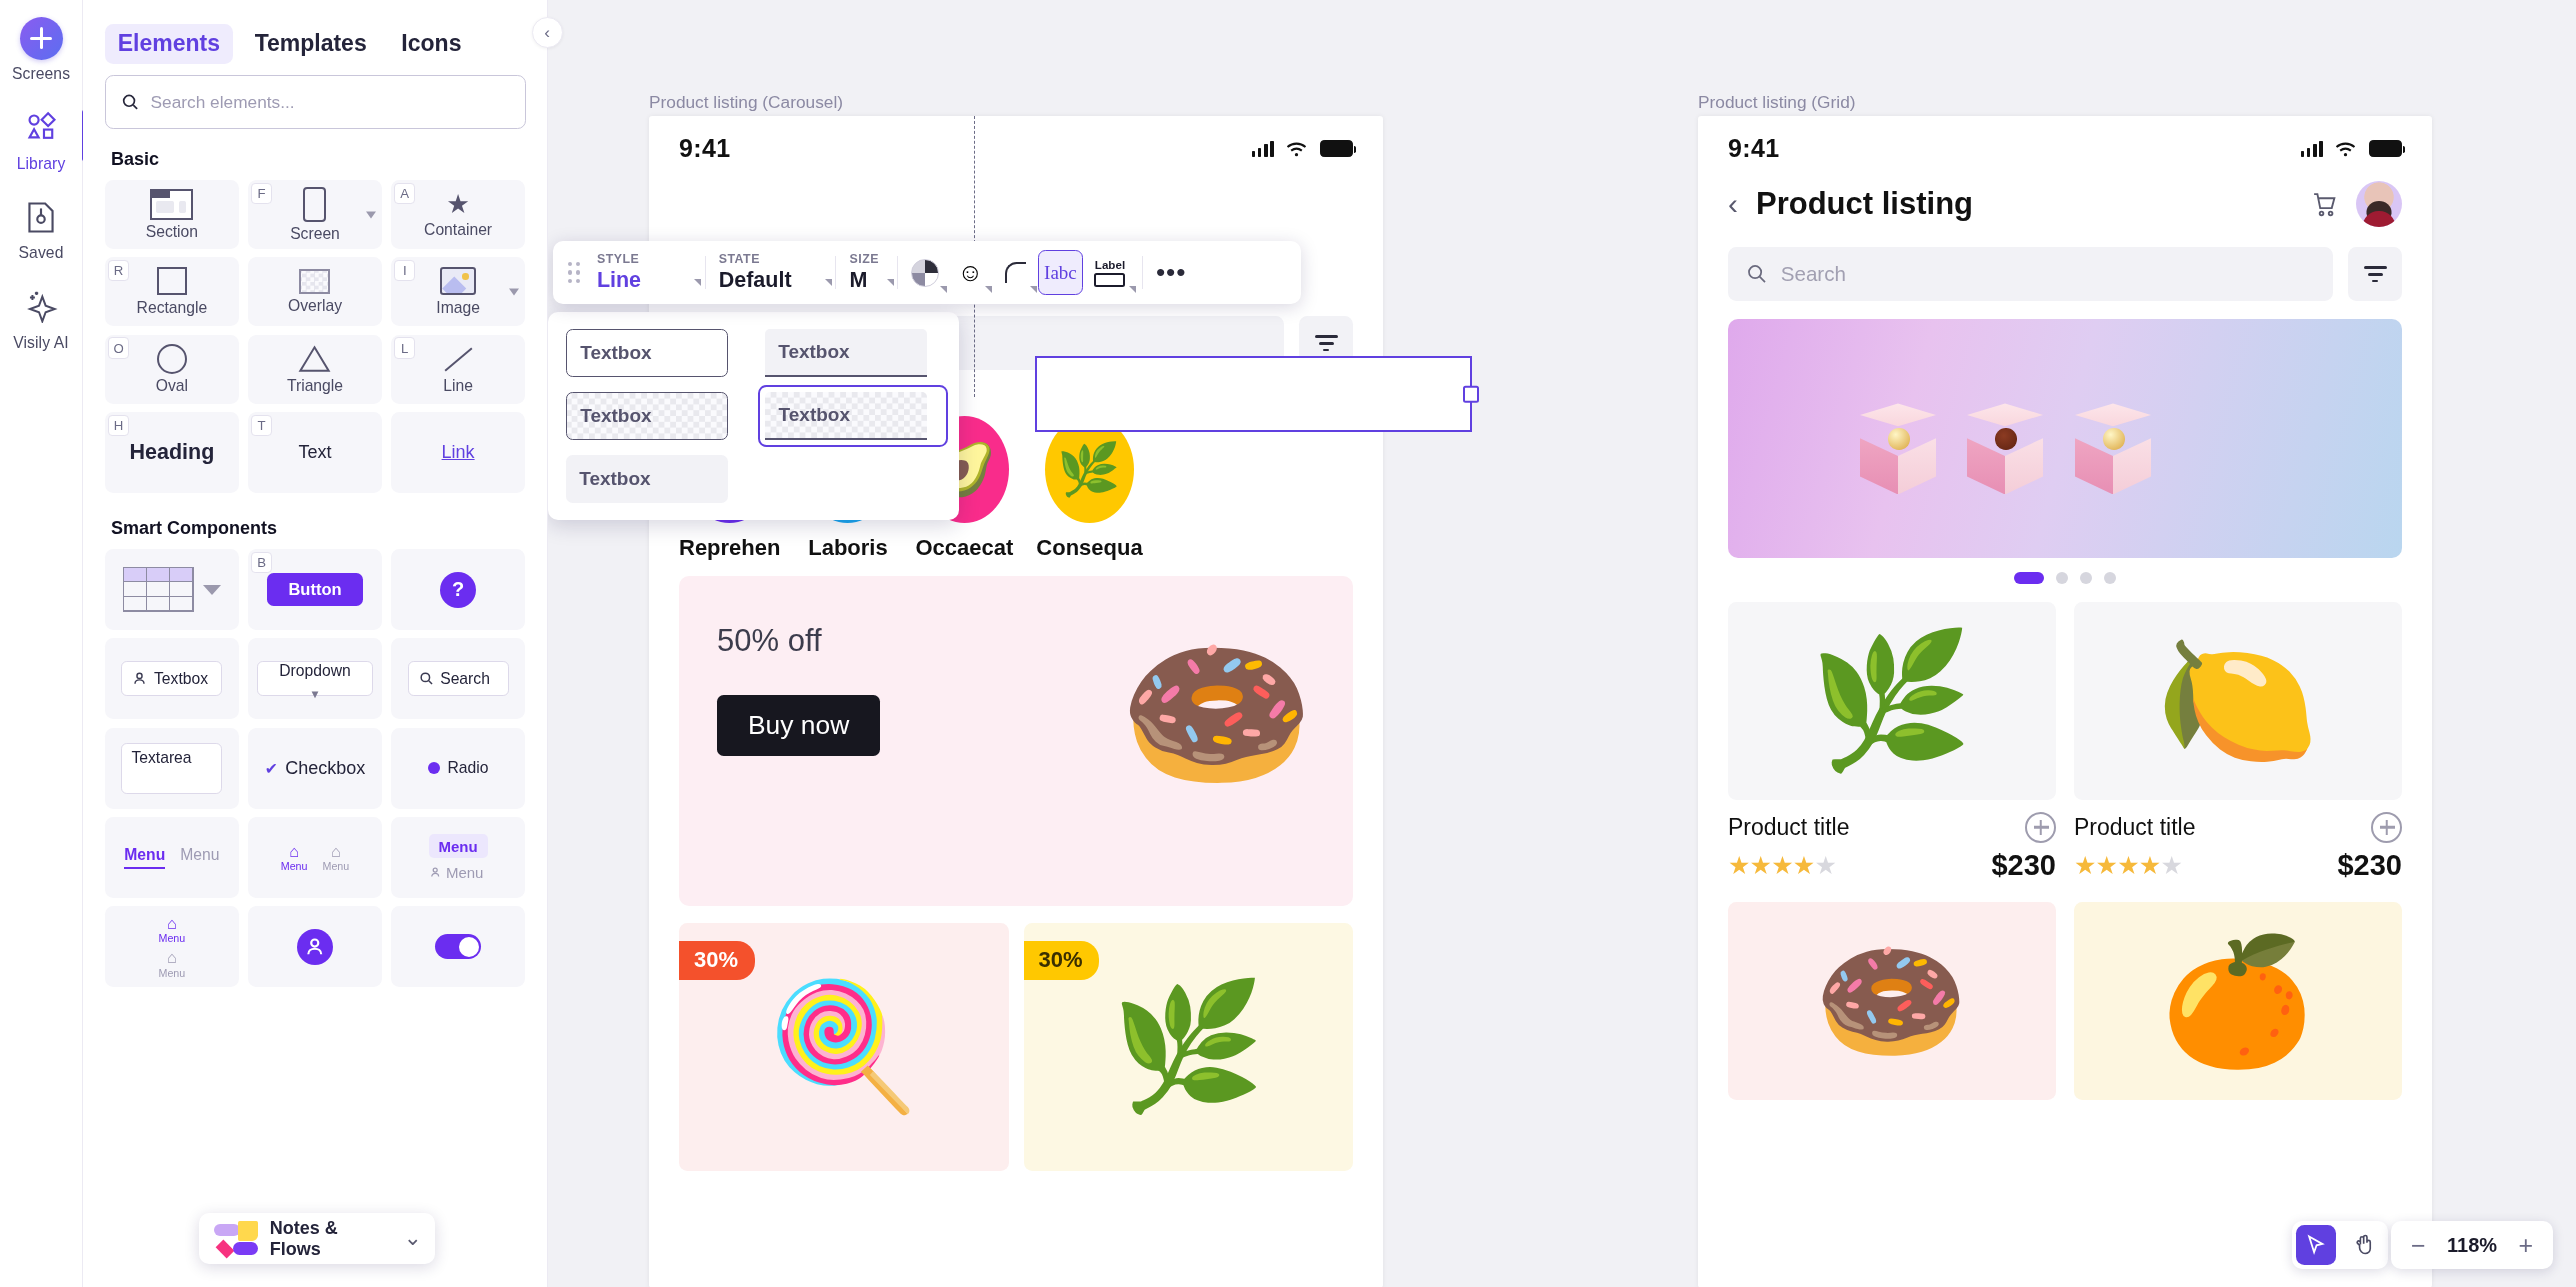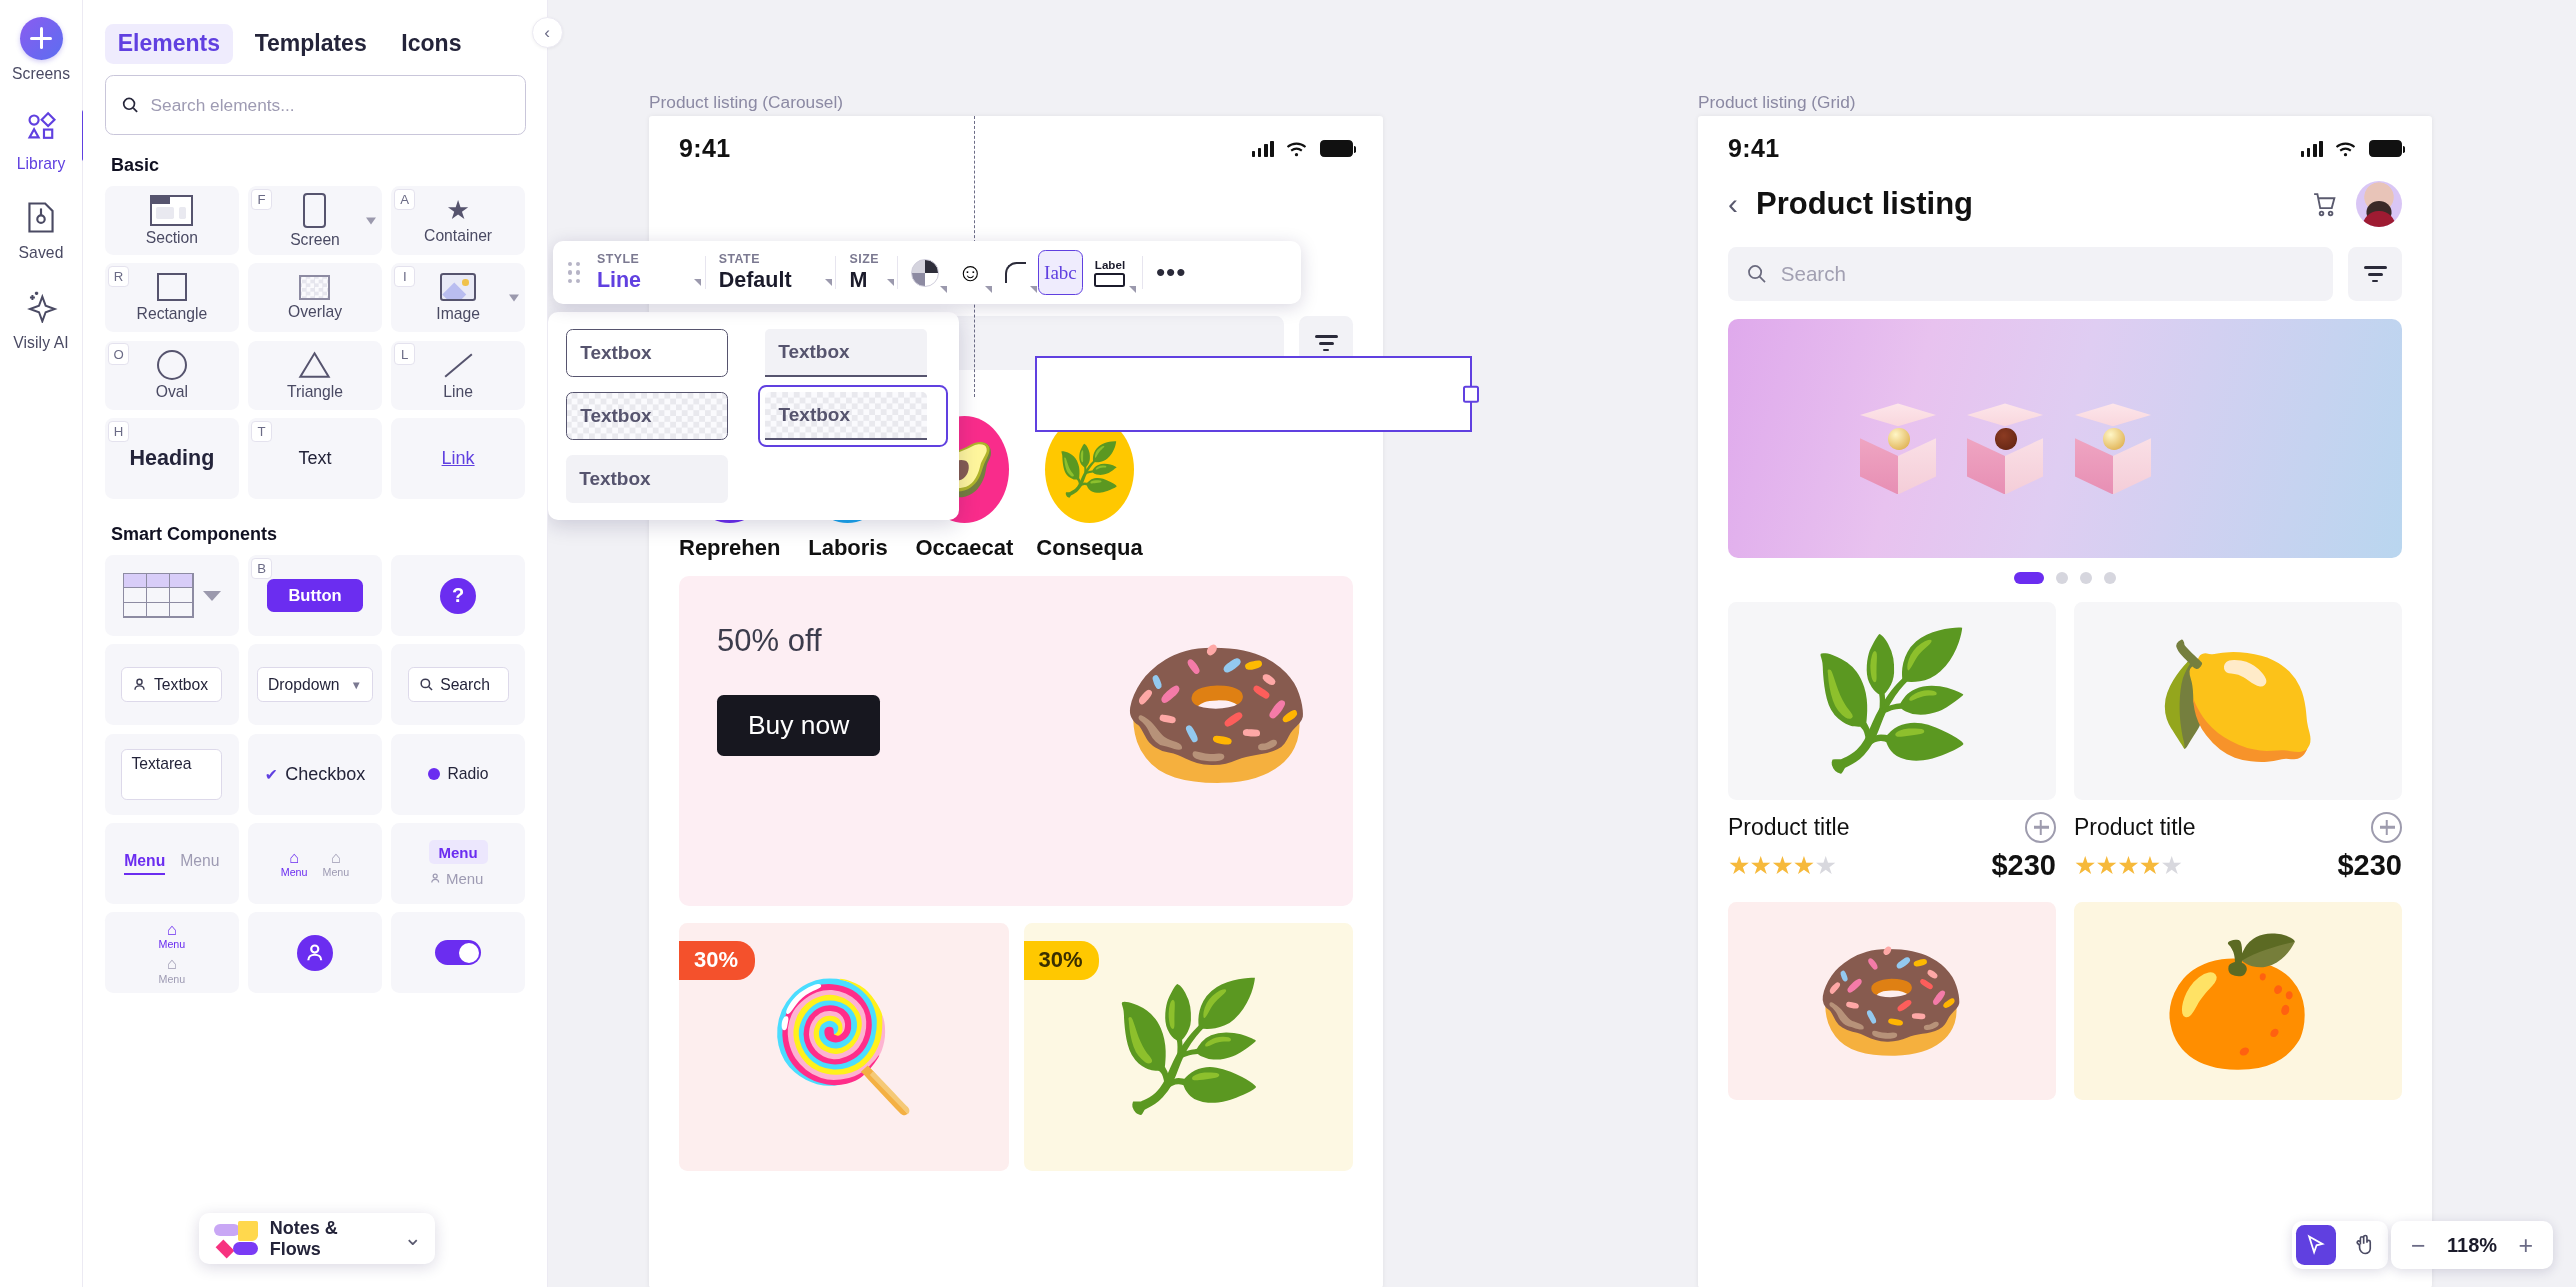--- a/index.html
+++ b/index.html
@@ -51,21 +51,21 @@
   .ptab.active { color: #6040e0; background: #efecfd; }
   .panel-collapse {
     position: absolute; right: -15.7px; top: 16.5px; width: 31px; height: 31px;
     background: #fff; border: 0.8px solid #eceaf3; border-radius: 50%;
     display: flex; align-items: center; justify-content: center;
     font-size: 17.3px; color: #6b6b86; z-index: 30; cursor: pointer;
     box-shadow: 0 0.8px 3.3px rgba(0,0,0,.06);
   }
   .search-wrap { padding: 0 21.5px 8.3px 21.5px; }
   .search-box {
-    display: flex; align-items: center; gap: 11.6px; height: 60px;
+    display: flex; align-items: center; gap: 11.6px; height: 54px;
     border: 1.3px solid #c9c6da; border-radius: 8.3px; padding: 0 15px;
   }
   .search-box input {
     border: none; outline: none; font-size: 17.3px; color: #24243a;
     background: transparent; width: 100%; font-family: inherit;
   }
   .search-box input::placeholder { color: #9e9bb3; }
 
   .panel-scroll { flex: 1; overflow: hidden; padding: 0 21.5px; position: relative; }
   .sec-title { font-size: 18px; font-weight: bold; color: #111122; margin: 11.6px 0 10px 6.6px; }
@@ -422,21 +422,21 @@
         <div class="cell cell-lg">
           <div class="fld">
             <svg width="15" height="15" viewBox="0 0 20 20" fill="none" stroke="#3b3b52" stroke-width="1.9">
                 <circle cx="10" cy="6.5" r="3.4"></circle>
                 <path d="M4 17c0-3.4 2.7-5.2 6-5.2s6 1.8 6 5.2"></path>
               </svg>
             <span>Textbox</span>
           </div>
         </div>
         <div class="cell cell-lg">
-          <div class="fld wide" style="justify-content:space-between;">
+          <div class="fld wide" style="justify-content:space-between;flex-direction:column;">
             <span>Dropdown</span>
             <span style="color:#7b7991;font-size:11.6px;">▼</span>
           </div>
         </div>
         <div class="cell cell-lg">
           <div class="fld">
             <svg width="15" height="15" viewBox="0 0 20 20" fill="none" stroke="#3b3b52" stroke-width="2">
                 <circle cx="8.5" cy="8.5" r="5.6"></circle>
                 <path d="M13 13l4.4 4.4"></path>
               </svg>

